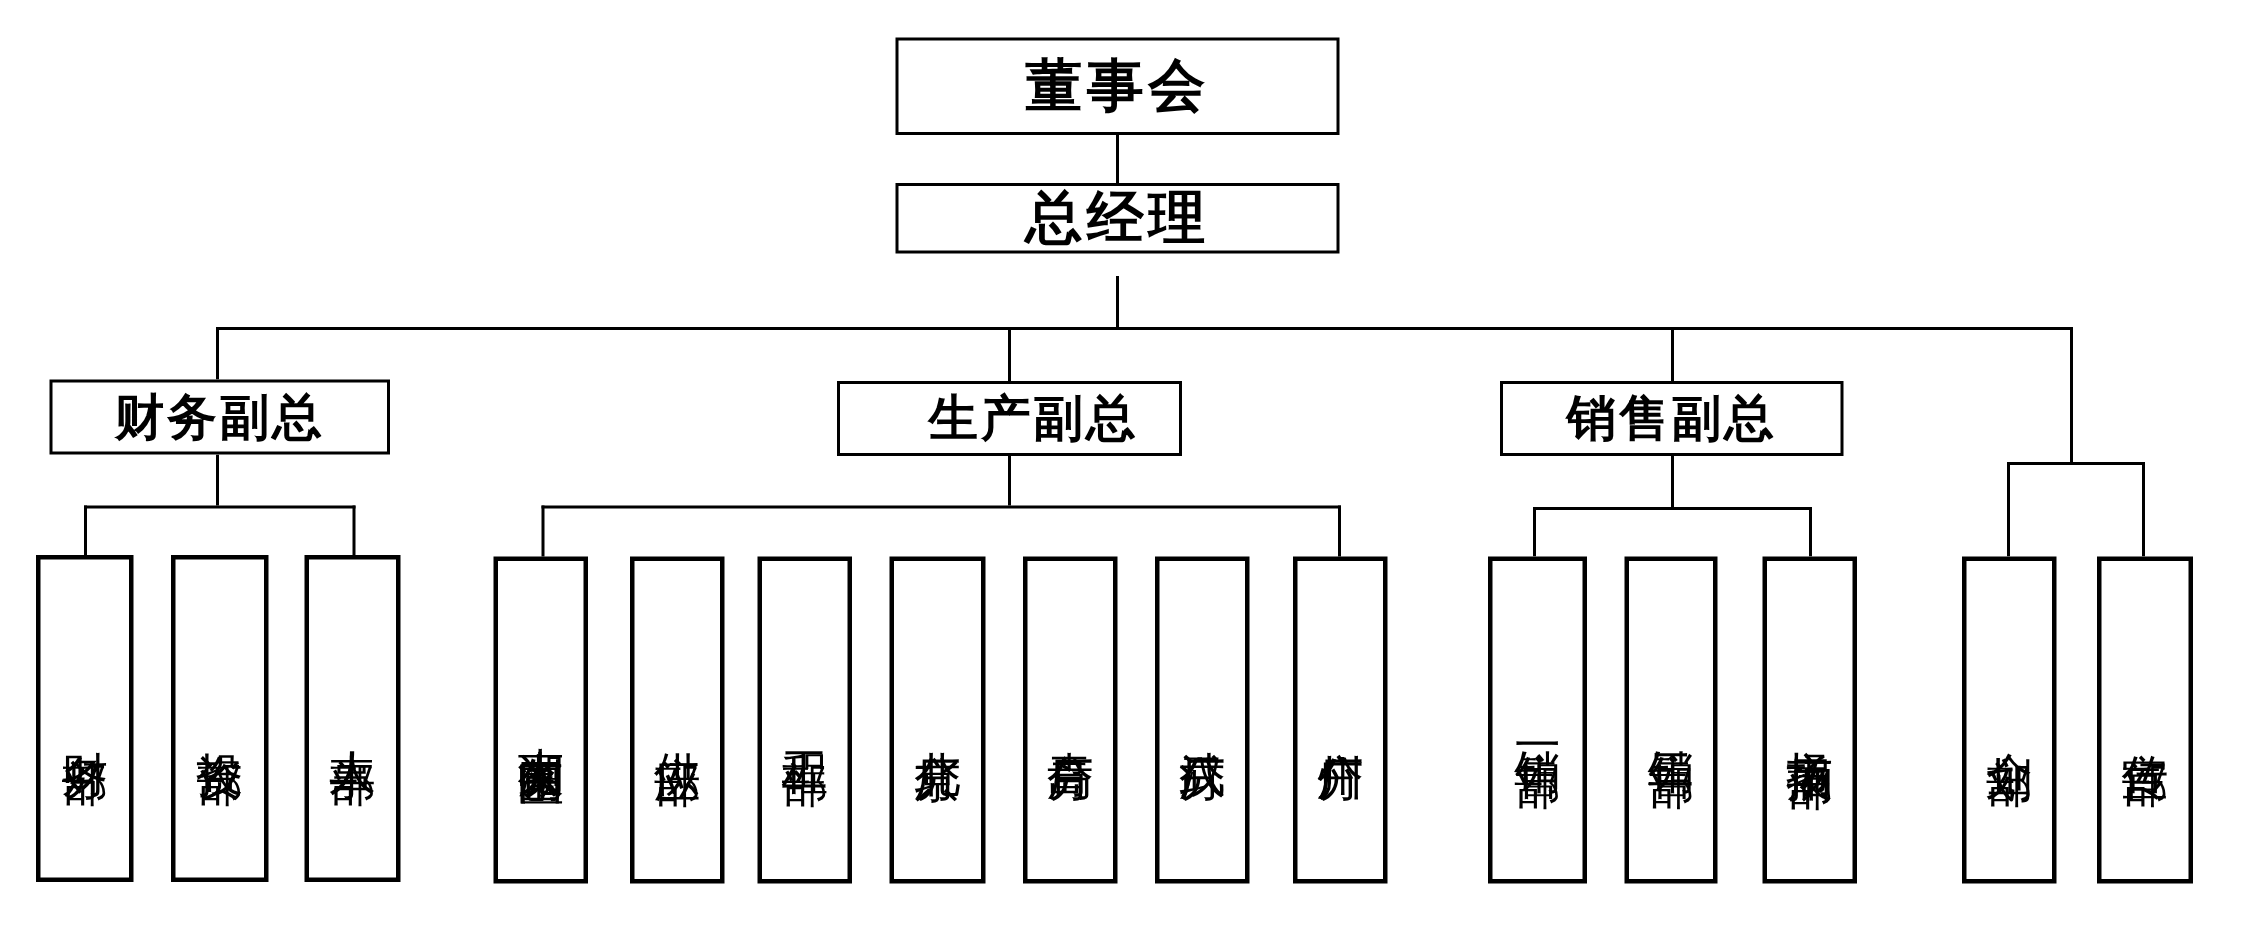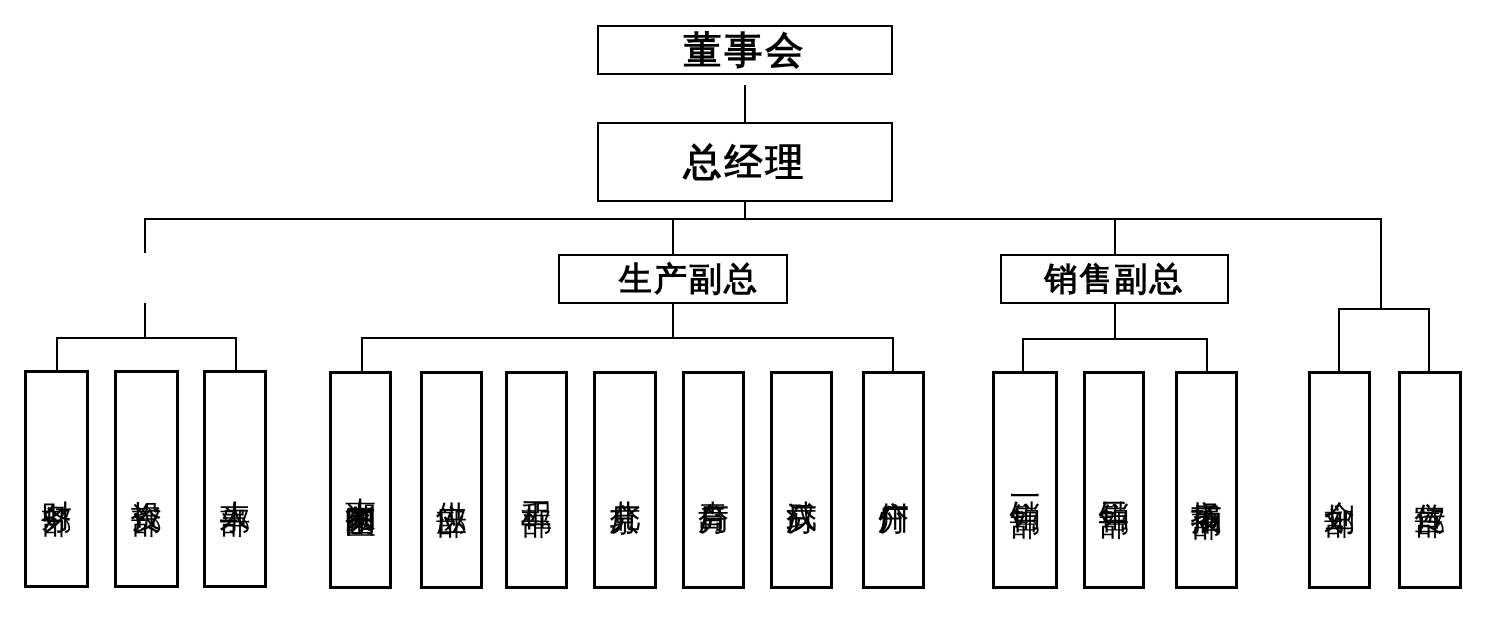--- a/index.html
+++ b/index.html
@@ -86,24 +86,25 @@
     <div class="line v" style="left:1114px; top:304px; height:34px;"></div>
     <div class="line h" style="left:1022px; top:338px; width:186px;"></div>
     <div class="line v" style="left:1022px; top:338px; height:33px;"></div>
     <div class="line v" style="left:1206px; top:338px; height:33px;"></div>
 
     <div class="line h" style="left:1338px; top:308px; width:92px;"></div>
     <div class="line v" style="left:1338px; top:308px; height:63px;"></div>
     <div class="line v" style="left:1428px; top:308px; height:63px;"></div>
   </div>
 
-  <div class="node lvl1" style="left:597px; top:25px;  width:296px; height:50px;">董事会</div>
+  <div class="node lvl1" style="left:597px; top:25px;  width:296px; height:65px;">董事会</div>
 
-  <div class="node lvl1" style="left:597px; top:122px; width:296px; height:80px;">总经理</div>
+  <div class="node lvl1" style="left:597px; top:122px; width:296px; height:47px;">总经理</div>
 
+  <div class="node lvl2" style="left:33px;   top:253px; width:227px; height:50px;">财务副总</div>
 
   <div class="node lvl2" style="left:558px;  top:254px; width:230px; height:50px;padding-left:32px;">生产副总</div>
 
   <div class="node lvl2" style="left:1000px; top:254px; width:229px; height:50px;text-align:center;">销售副总</div>
 
   <div class="node vbox" style="left:24px;  top:370px; width:65px; height:218px;">
     <span>财务部</span>
   </div>
   <div class="node vbox" style="left:114px; top:370px; width:65px; height:218px;">
     <span>投资部</span>

